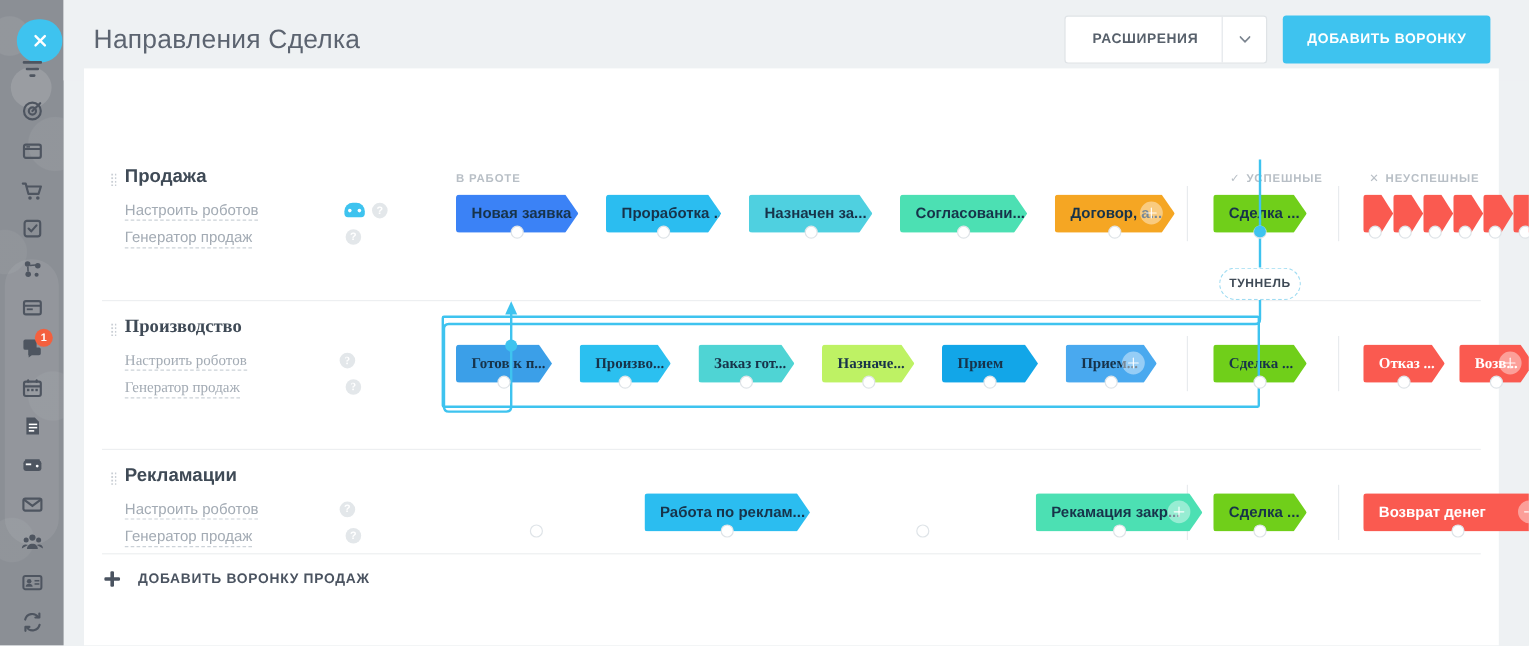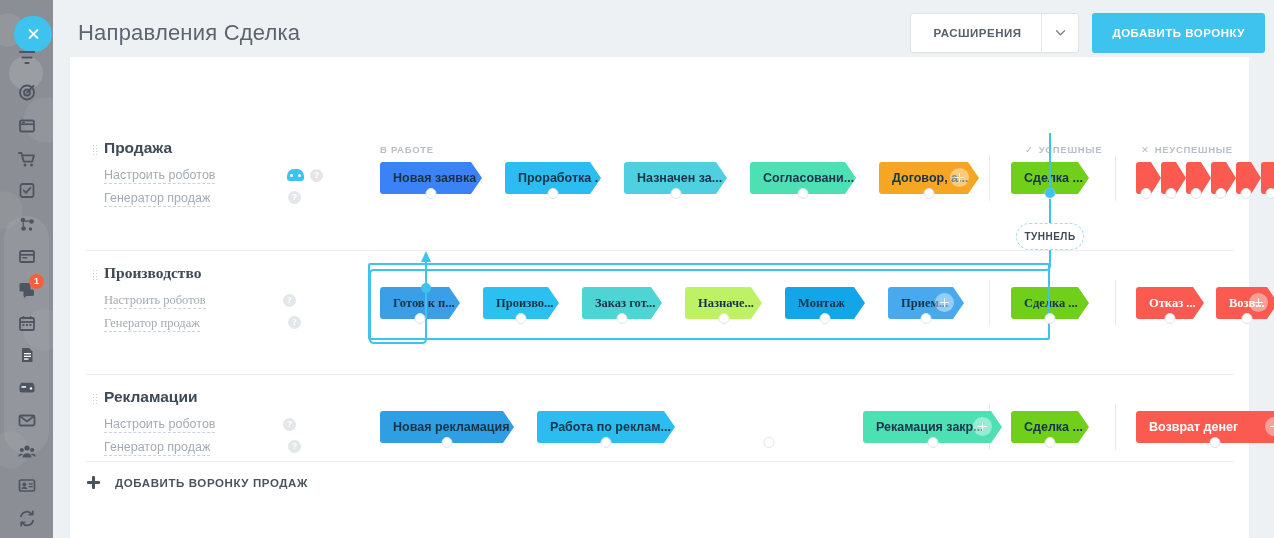--- a/index.html
+++ b/index.html
@@ -59,21 +59,21 @@
 
   
   #header {
     position: absolute; left: 53px; top: 0; right: 0; height: 67px;
     background: #eef1f3;
   }
   #page-title {
     position: absolute; left: 25px; top: 20px;
     font-size: 22px; color: #5c6470; font-weight: normal; letter-spacing: .2px;
   }
-  #header-actions { position: absolute; right: 9px; top: 13px; display: flex; gap: 13px; }
+  #header-actions { position: absolute; right: 32px; top: 13px; display: flex; gap: 13px; }
   .btn {
     height: 40px; background: #fff; border: 1px solid #dfe3e6; border-radius: 3px;
     display: flex; align-items: center; color: #57606b;
     font-size: 11.5px; font-weight: bold; letter-spacing: .5px;
     cursor: pointer; user-select: none;
   }
   .btn .lbl { padding: 0 18px; }
   #ext-btn { padding: 0; }
   #ext-btn .lbl { padding: 0 20px 0 22px; }
   #ext-caret {
@@ -474,21 +474,21 @@
           <div class="chip-dot" style="left:451px; top:63px"></div>
           <div class="chip dark" style="left:512px; top:37px; width:80px; background:#4fd4d4;">
             <span class="txt">Заказ гот...</span>
           </div>
           <div class="chip-dot" style="left:552px; top:63px"></div>
           <div class="chip dark" style="left:615px; top:37px; width:77px; background:#bef264;">
             <span class="txt">Назначе...</span>
           </div>
           <div class="chip-dot" style="left:653.5px; top:63px"></div>
           <div class="chip dark" style="left:715px; top:37px; width:80px; background:#12a6e8;">
-            <span class="txt">Монтаж</span>
+            <span class="txt">Прием</span>
           </div>
           <div class="chip-dot" style="left:755px; top:63px"></div>
           <div class="chip dark" style="left:818px; top:37px; width:76px; background:#49a9ef;">
             <span class="txt">Прием...</span>
           </div>
           <div class="chip-dot" style="left:856px; top:63px"></div>
           <div class="plus" style="left:865px; top:43px"></div>
           <div class="chip dark" style="left:941px; top:37px; width:78px; background:#70cf1a;">
             <span class="txt">Сделка ...</span>
           </div>
@@ -506,23 +506,20 @@
         <div class="row-sep" style="top: 317px;"></div>
         <div class="row" style="top: 317px; height: 87px;">
           <div class="grip" style="top:19px"></div>
           <div class="row-title" style="top:14px">Рекламации</div>
           <div class="row-link" style="top:42px">Настроить роботов</div>
           <div class="qmark" style="left:213px; top:44px">?</div>
           <div class="row-link" style="top:65px">Генератор продаж</div>
           <div class="qmark" style="left:218px; top:66px">?</div>
           <div class="col-divider" style="left:919px; top:30px; height:46px"></div>
           <div class="col-divider" style="left:1045px; top:30px; height:46px"></div>
-          <div class="chip dark" style="left:310px; top:37px; width:134px; background:#2f9fe3;">
-            <span class="txt">Новая рекламация</span>
-          </div>
           <div class="chip-dot" style="left:377px; top:63px"></div>
           <div class="chip dark" style="left:467px; top:37px; width:138px; background:#2bbdf0;">
             <span class="txt">Работа по реклам...</span>
           </div>
           <div class="chip-dot" style="left:536px; top:63px"></div>
           <div class="chip-dot" style="left:699px; top:63px"></div>
           <div class="chip dark" style="left:793px; top:37px; width:139px; background:#4ce0b3;">
             <span class="txt">Рекамация закр...</span>
           </div>
           <div class="chip-dot" style="left:862.5px; top:63px"></div>

